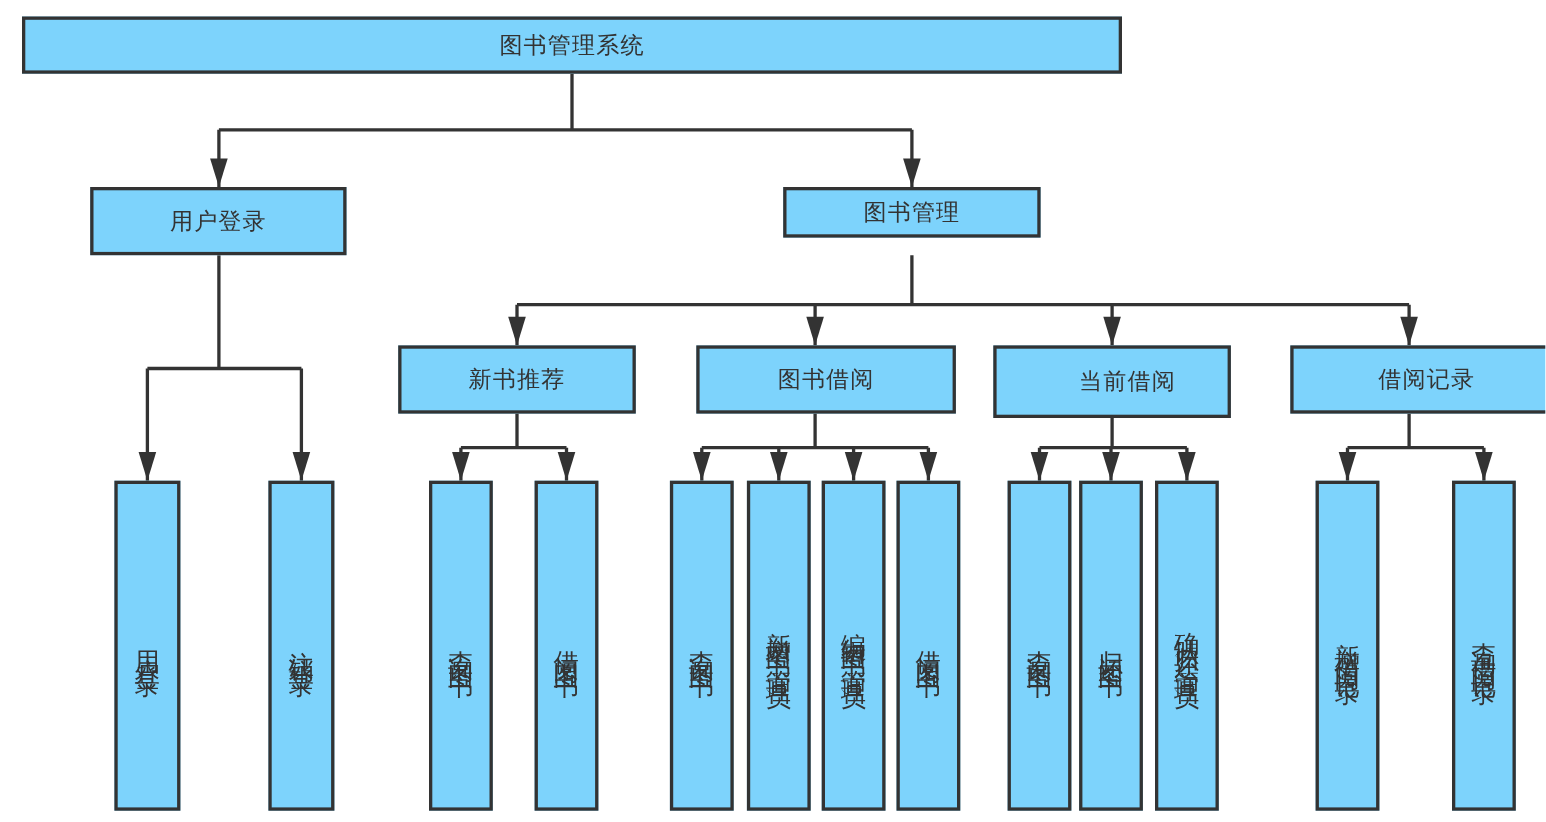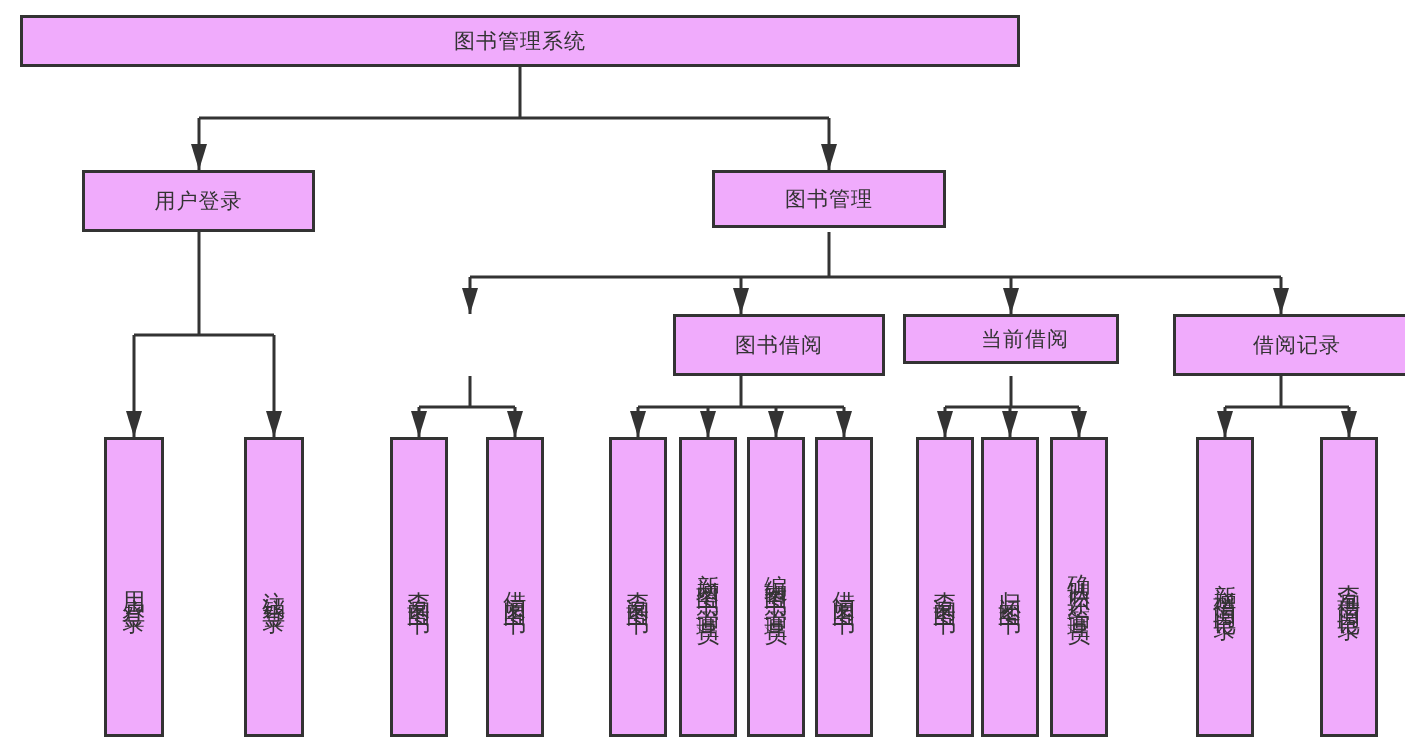--- a/index.html
+++ b/index.html
@@ -20,21 +20,21 @@
     left: 0;
     top: 0;
     width: 1405px;
     height: 747px;
     pointer-events: none;
   }
   .box {
     position: absolute;
     box-sizing: border-box;
     border: 3px solid #333333;
-    background: #f0abfc;
+    background: #7dd3fc;
     display: flex;
     align-items: center;
     justify-content: center;
     color: #333333;
   }
   .hbox {
     font-size: 21px;
     letter-spacing: 1px;
   }
   .vbox span {
@@ -42,25 +42,25 @@
     text-orientation: mixed;
     font-size: 23px;
     letter-spacing: 7px;
     line-height: 1.15;
     white-space: nowrap;
   }
   
   .n-root  { left: 20px;   top: 15px;  width: 1000px; height: 52px; }
   
   .n-l2a   { left: 82px;   top: 170px; width: 233px;  height: 62px; }
-  .n-l2b   { left: 712px;  top: 170px; width: 234px;  height: 58px; }
+  .n-l2b   { left: 712px;  top: 170px; width: 234px;  height: 46px; }
   
   .n-l3a   { left: 362px;  top: 314px; width: 216px;  height: 62px; }
-  .n-l3b   { left: 633px;  top: 314px; width: 212px;  height: 62px; margin-left: 40px; }
-  .n-l3c   { left: 903px;  top: 314px; width: 216px;  height: 50px; padding-left: 28px; }
+  .n-l3b   { left: 633px;  top: 314px; width: 236px;  height: 62px; }
+  .n-l3c   { left: 903px;  top: 314px; width: 216px;  height: 66px; padding-left: 28px; }
   .n-l3d   { left: 1173px; top: 314px; width: 248px;  height: 62px; }
   
   .leaf    { top: 437px; height: 300px; width: 58px; }
   .n-a1 { left: 104px; width: 60px; }
   .n-a2 { left: 244px; width: 60px; }
   .n-b1 { left: 390px; }
   .n-b2 { left: 486px; }
   .n-c1 { left: 609px; }
   .n-c2 { left: 679px; }
   .n-c3 { left: 747px; }
@@ -131,20 +131,23 @@
     <span>图书管理系统</span>
   </div>
 
   <div class="box hbox n-l2a">
     <span>用户登录</span>
   </div>
   <div class="box hbox n-l2b">
     <span>图书管理</span>
   </div>
 
+  <div class="box hbox n-l3a">
+    <span>新书推荐</span>
+  </div>
   <div class="box hbox n-l3b">
     <span>图书借阅</span>
   </div>
   <div class="box hbox n-l3c">
     <span>当前借阅</span>
   </div>
   <div class="box hbox n-l3d">
     <span>借阅记录</span>
   </div>
 

